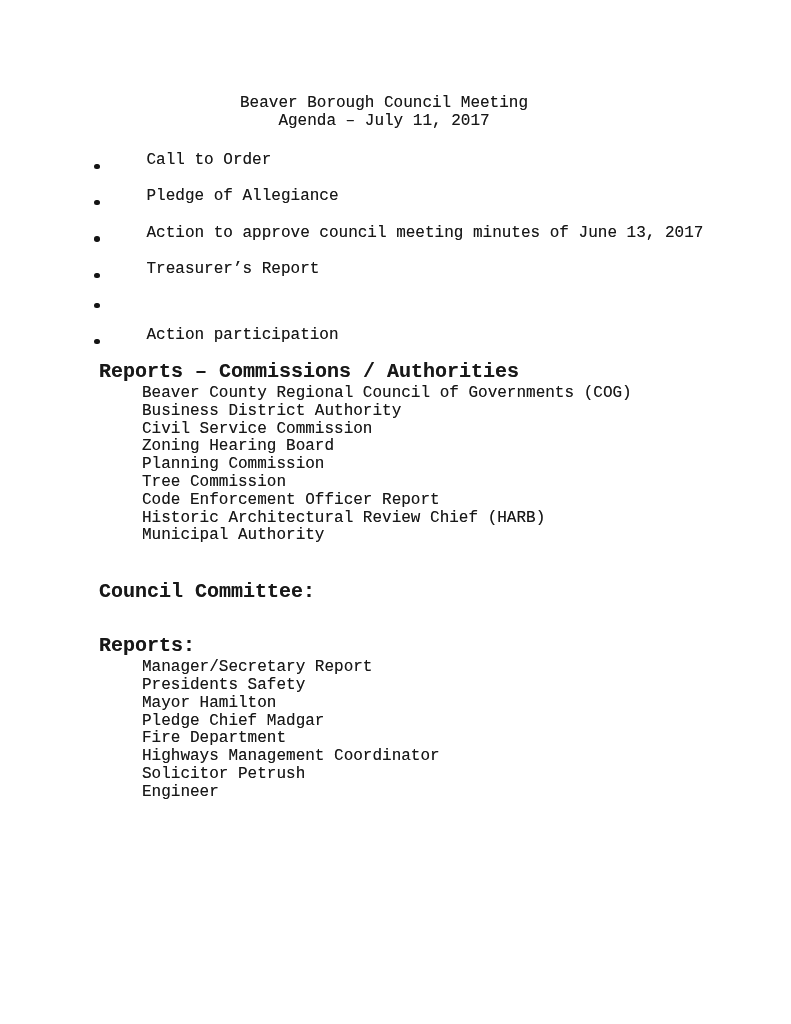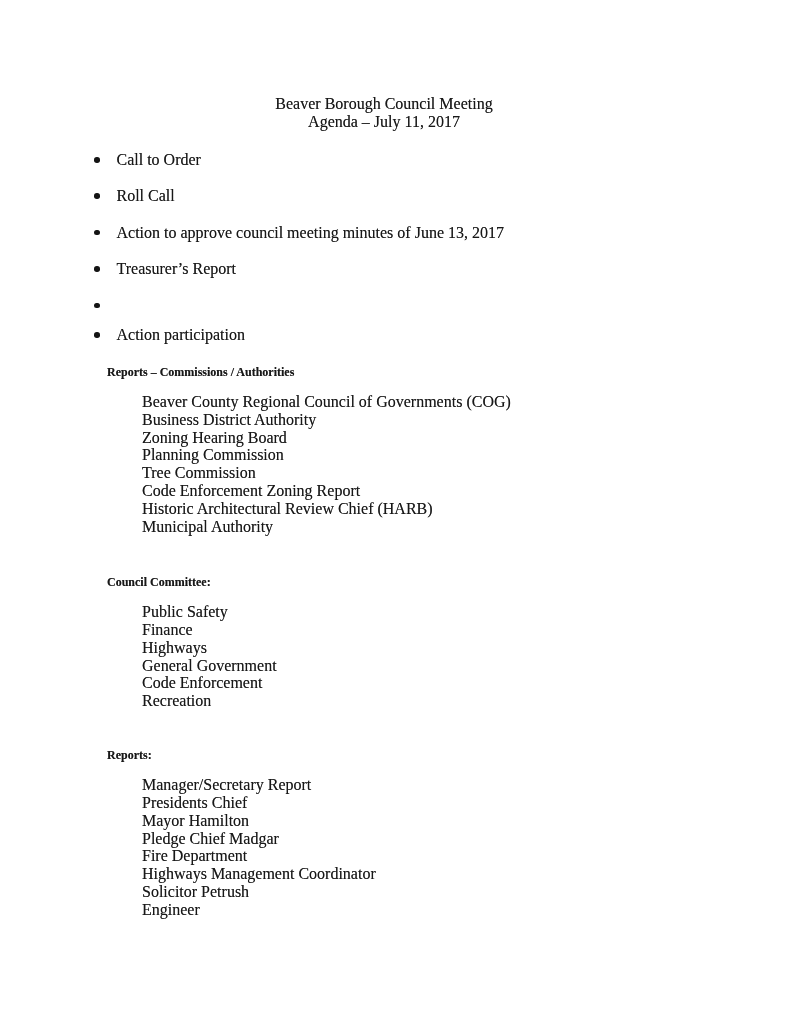--- a/index.html
+++ b/index.html
@@ -14,56 +14,58 @@
     overflow: hidden;
     font-family: "Liberation Serif", "DejaVu Serif", serif;
     font-size: 16px;
     color: #181818;
     
     text-shadow: 0 0 0.45px rgba(20,20,20,0.55);
   }
   .page {
     width: 768px;
     height: 1024px;
+    font-family: Liberation Mono, monospace;
   }
   .title-block {
     padding-top: 95px;
     text-align: center;
     line-height: 17.5px;
   }
   .title-line {
     display: block;
   }
   .bullet-list {
     margin: 21px 0 0 94px;
     padding: 0;
     list-style: none;
   }
   .bullet-item {
     display: flex;
-    align-items: flex-start;
+    align-items: flex-end;
     line-height: 18px;
     margin-bottom: 18.4px;
+    gap: 30px;
   }
   .bullet-dot {
     flex: 0 0 auto;
     width: 5.5px;
     height: 5.5px;
     border-radius: 50%;
     background: #141414;
     margin: 6px 17px 0 0;
   }
   .section {
     margin-left: 95px;
   }
   .section-heading {
     font-weight: bold;
     line-height: 18px;
-    margin: 12px;
-    font-size: 12px;
+    margin: 4px;
+    font-size: 20px;
   }
   .section-items {
     margin: 0 0 0 47px; 
     padding: 0;
     list-style: none;
     line-height: 17.8px;
   }
   .section-commissions { margin-top: 18.6px; }
   .section-council    { margin-top: 37.8px; }
   .section-reports    { margin-top: 36.2px; }
@@ -78,21 +80,21 @@
     <span class="title-line">Agenda – July 11, 2017</span>
   </div>
 
   <ul class="bullet-list">
     <li class="bullet-item">
       <span class="bullet-dot"></span>
       <span>Call to Order</span>
     </li>
     <li class="bullet-item">
       <span class="bullet-dot"></span>
-      <span>Roll Call</span>
+      <span>Pledge of Allegiance</span>
     </li>
     <li class="bullet-item">
       <span class="bullet-dot"></span>
       <span>Action to approve council meeting minutes of June 13, 2017</span>
     </li>
     <li class="bullet-item">
       <span class="bullet-dot"></span>
       <span>Treasurer’s Report</span>
     </li>
     <li class="bullet-item">
@@ -102,46 +104,39 @@
       <span class="bullet-dot"></span>
       <span>Action participation</span>
     </li>
   </ul>
 
   <div class="section section-commissions">
     <div class="section-heading">Reports – Commissions / Authorities</div>
     <ul class="section-items">
       <li>Beaver County Regional Council of Governments (COG)</li>
       <li>Business District Authority</li>
+      <li>Civil Service Commission</li>
       <li>Zoning Hearing Board</li>
       <li>Planning Commission</li>
       <li>Tree Commission</li>
-      <li>Code Enforcement Zoning Report</li>
+      <li>Code Enforcement Officer Report</li>
       <li>Historic Architectural Review Chief (HARB)</li>
       <li>Municipal Authority</li>
     </ul>
   </div>
 
   <div class="section section-council">
     <div class="section-heading">Council Committee:</div>
-    <ul class="section-items">
-      <li>Public Safety</li>
-      <li>Finance</li>
-      <li>Highways</li>
-      <li>General Government</li>
-      <li>Code Enforcement</li>
-      <li>Recreation</li>
-    </ul>
   </div>
 
   <div class="section section-reports">
     <div class="section-heading">Reports:</div>
     <ul class="section-items">
       <li>Manager/Secretary Report</li>
-      <li>Presidents Chief</li>
+      <li>Presidents Safety</li>
       <li>Mayor Hamilton</li>
       <li>Pledge Chief Madgar</li>
       <li>Fire Department</li>
       <li>Highways Management Coordinator</li>
       <li>Solicitor Petrush</li>
       <li>Engineer</li>
     </ul>
   </div>
 
 </div>

